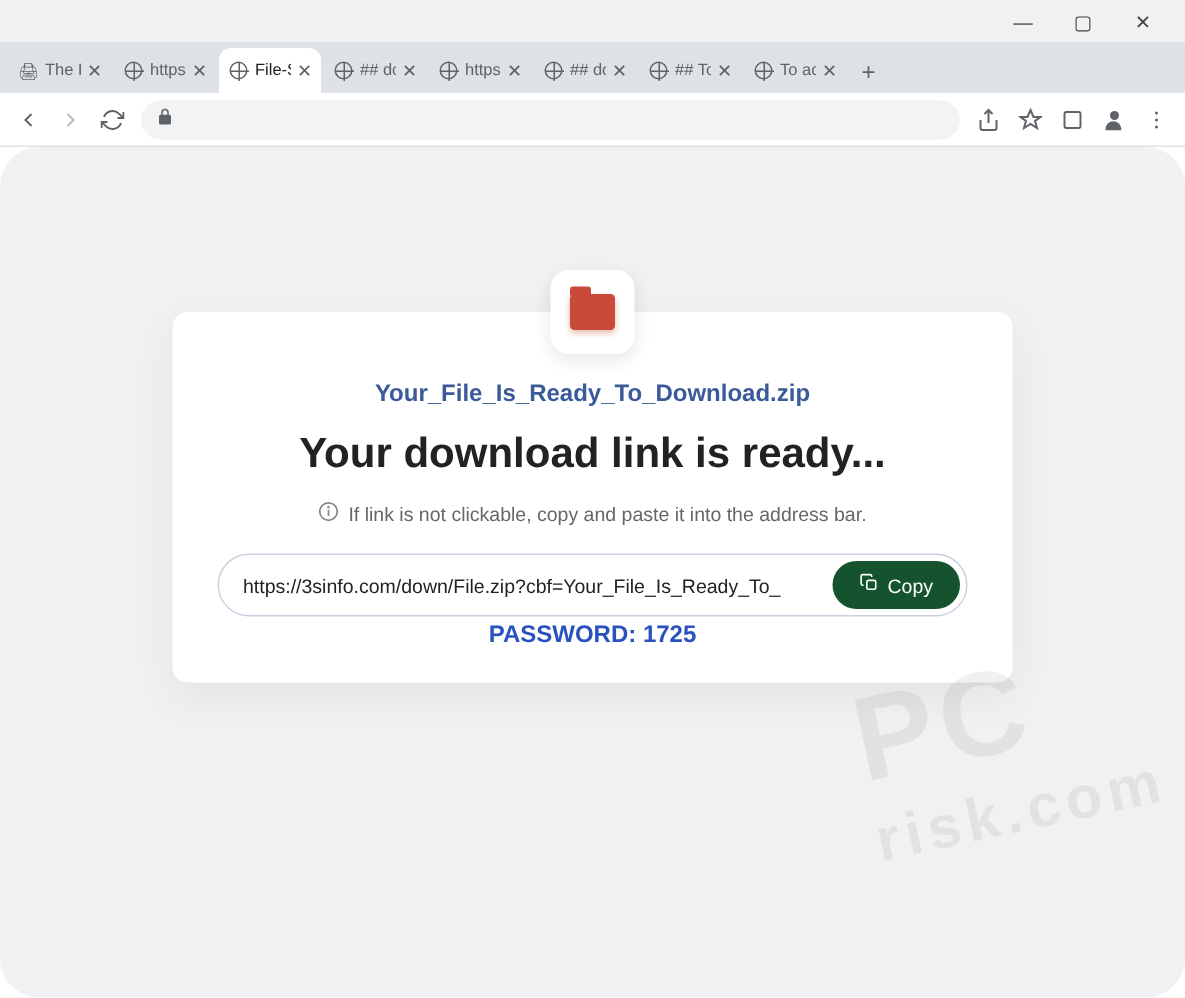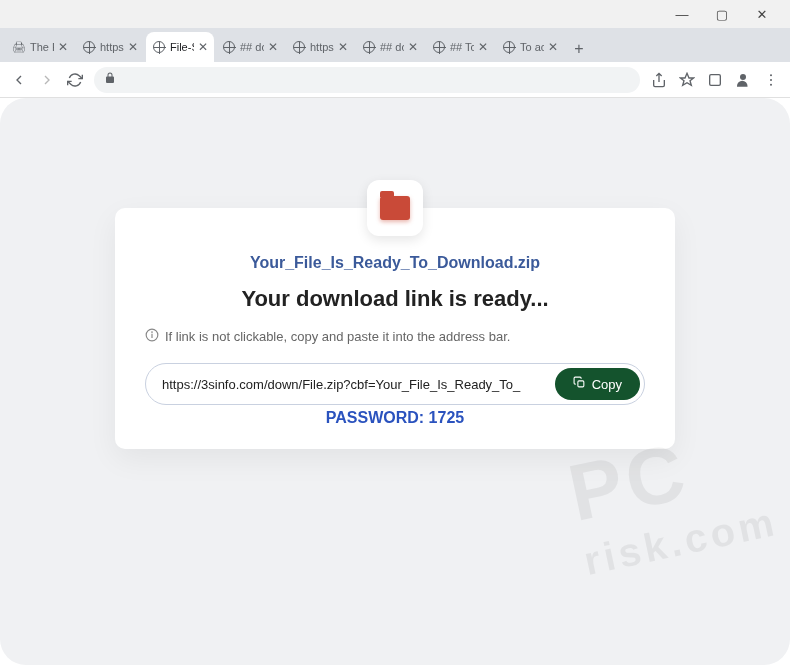--- a/index.html
+++ b/index.html
@@ -88,22 +88,22 @@
 }
 .folder::before {
   content: "";
   position: absolute;
   top: -5px; left: 0;
   width: 14px; height: 6px;
   background: #c94a38;
   border-radius: 2px 2px 0 0;
 }
 .filename { color: #3b5a9a; font-size: 16px; font-weight: 600; margin-bottom: 14px; }
-.ready { font-size: 22px; font-weight: 700; color: #222; margin-bottom: 16px; text-align: center; }
-.hint { font-size: 13px; color: #666; margin-bottom: 18px; display: flex; align-items: center; gap: 6px; }
+.ready { font-size: 28px; font-weight: 700; color: #222; margin-bottom: 16px; text-align: center; }
+.hint { font-size: 13px; color: #666; margin-bottom: 18px; display: flex; align-items: center; justify-content: center; gap: 6px; }
 .linkrow {
   display: flex; align-items: center;
   border: 1px solid #c9d1e0;
   border-radius: 26px;
   padding: 4px 4px 4px 16px;
   margin-bottom: 4px;
 }
 .linktext { flex: 1; text-align: left; font-size: 13px; color: #222; overflow: hidden; white-space: nowrap; }
 .copybtn {
   background: #14532d;

